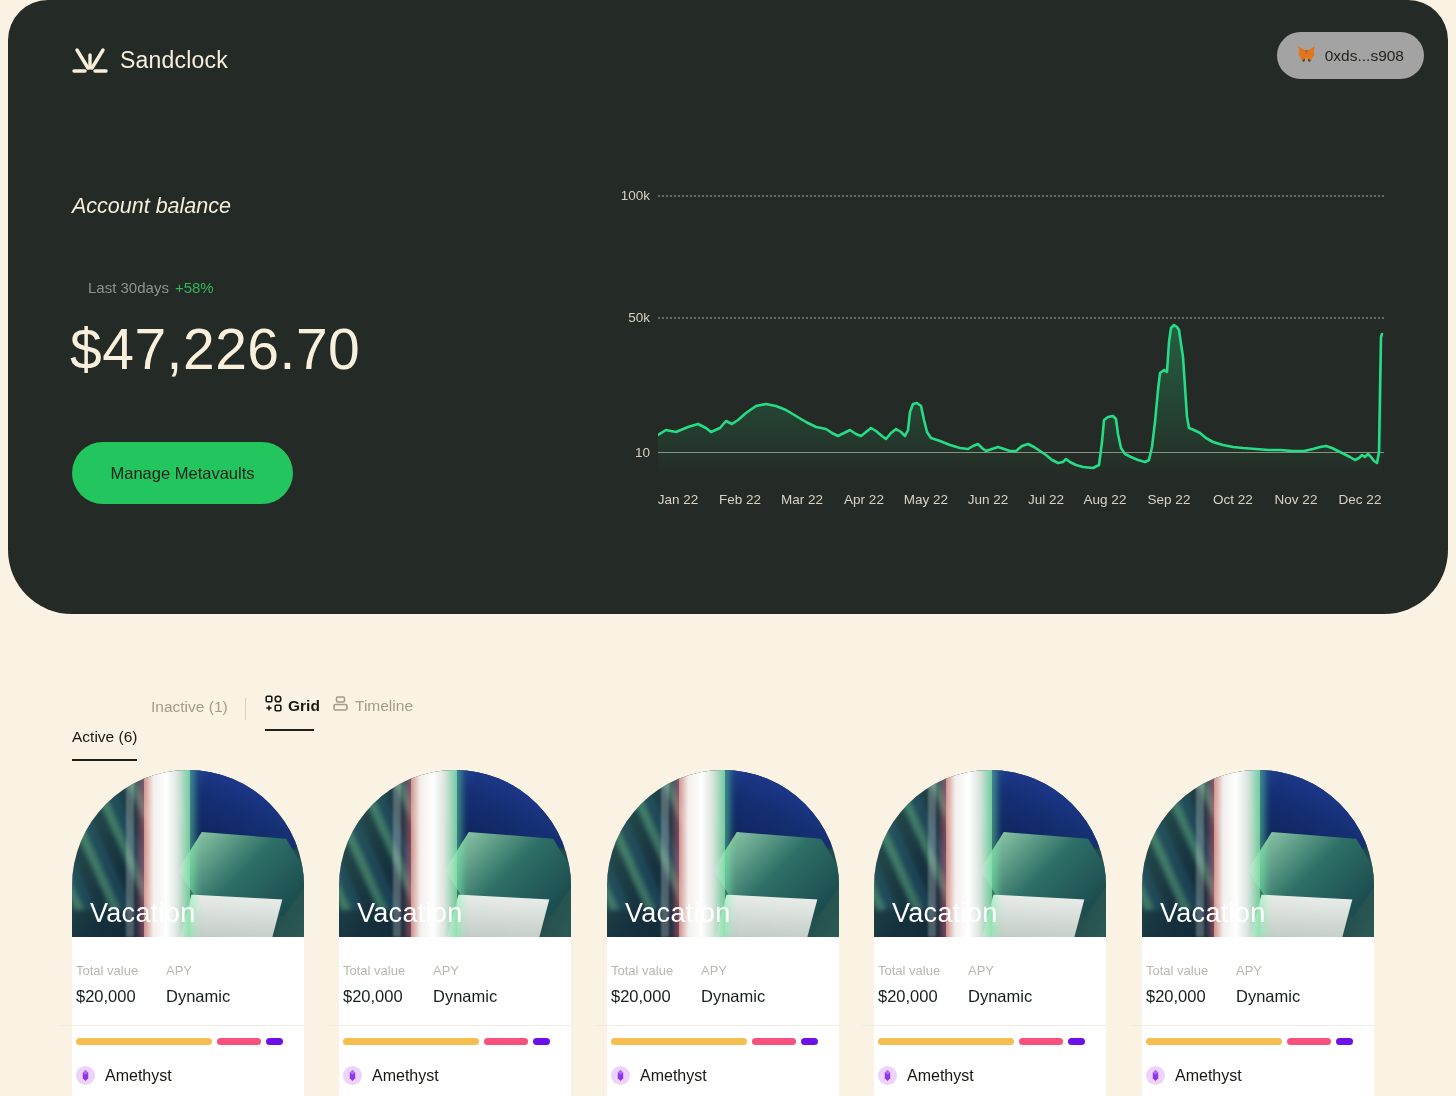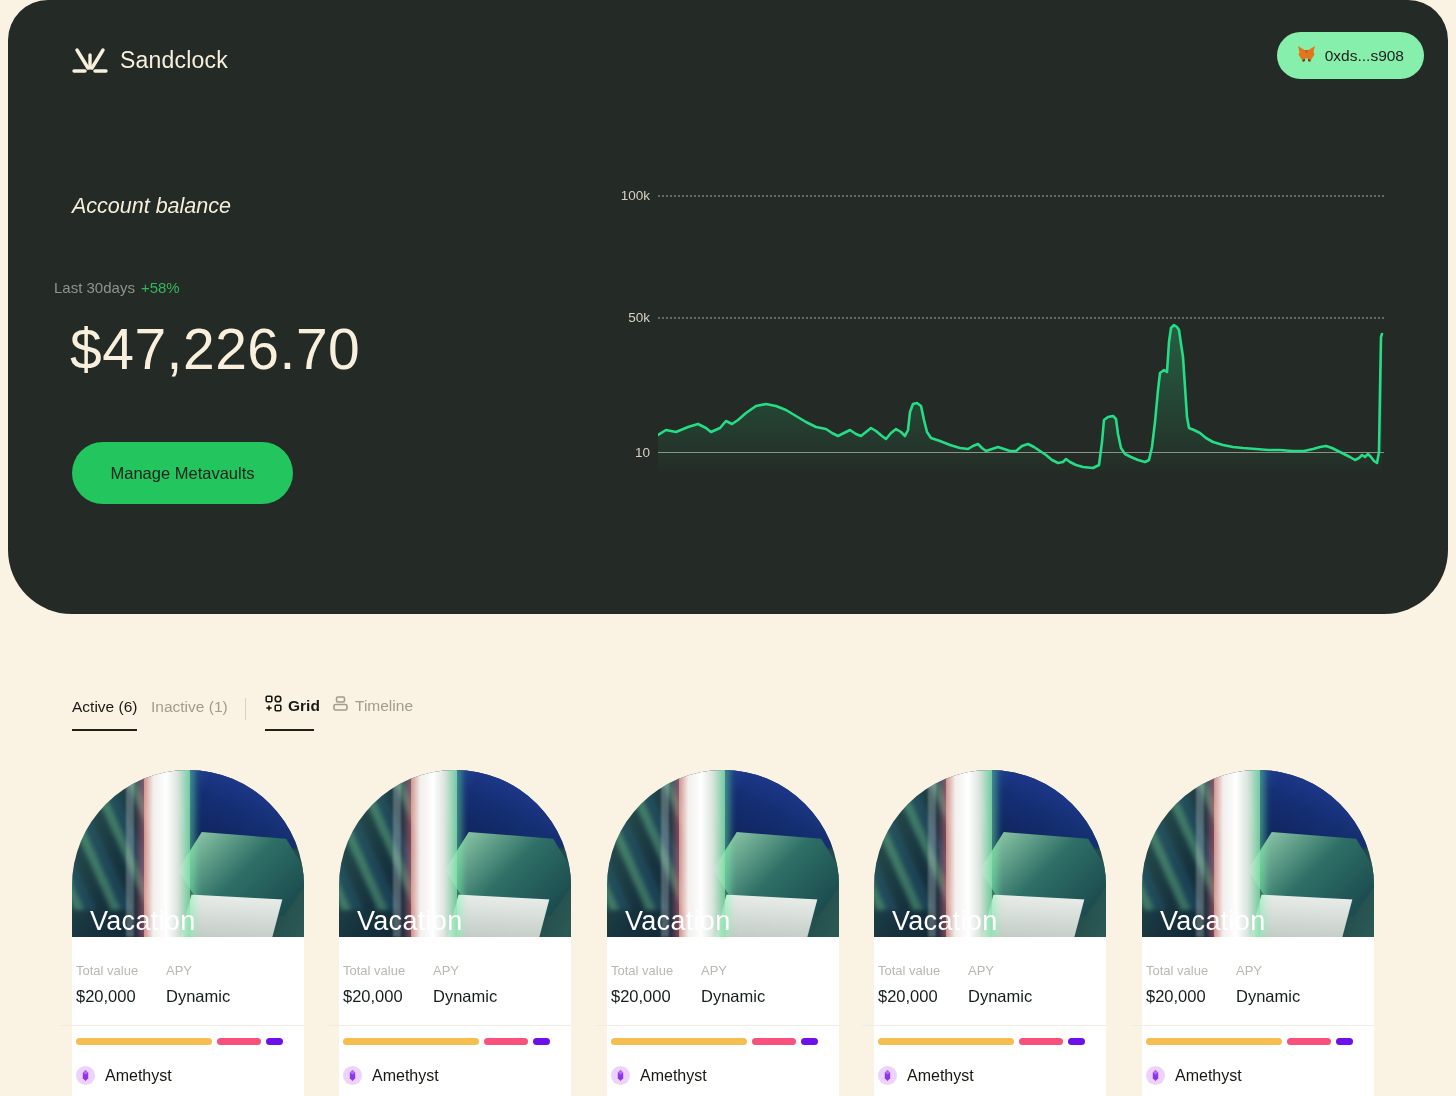--- a/index.html
+++ b/index.html
@@ -8,26 +8,26 @@
 
   
   .hero { position:absolute; left:8px; right:8px; top:0; height:614px;
           background:#242A25; border-radius:40px 40px 64px 64px; }
 
   .brand { position:absolute; left:64px; top:46px; display:flex; align-items:center; gap:12px; }
   .brand svg { display:block; }
   .brand-name { color:#F8F0DD; font-size:23px; font-weight:500; letter-spacing:.2px; }
 
   .wallet-pill { position:absolute; right:24px; top:32px; height:47px; padding:0 20px;
-                 background:#86efac; border-radius:24px; display:flex; align-items:center; gap:9px;
+                 background:#a3a3a3; border-radius:24px; display:flex; align-items:center; gap:9px;
                  cursor:pointer; border:none; }
   .wallet-pill span { font-size:15.5px; color:#23231F; }
 
   .balance-title { position:absolute; left:64px; top:194px; color:#F6EEDB; font-size:21.5px; font-weight:500;font-style:italic; }
-  .period-row { position:absolute; left:46px; top:279px; font-size:15px; }
+  .period-row { position:absolute; left:80px; top:279px; font-size:15px; }
   .period-label { color:#8F938D; }
   .period-change { color:#33B659; margin-left:6px; }
   .balance-value { position:absolute; left:62px; top:316px; color:#F8F0DD; font-size:57px; font-weight:500; letter-spacing:.5px; }
 
   .manage-btn { position:absolute; left:64px; top:442px; width:221px; height:62px; border:none;
                 border-radius:31px; background:#22c55e; color:#22251F; font-size:16.5px;
                 font-family:"Liberation Sans",sans-serif; cursor:pointer; }
 
   
   .chart { position:absolute; left:642px; top:187px; width:734px; height:330px; }
@@ -40,21 +40,21 @@
   .grid-50k  { top:130px; }
   .baseline  { position:absolute; left:8px; right:0; top:265px; height:1px; background:rgba(250,243,228,.5); }
   .chart svg.plot { position:absolute; left:8px; top:0; }
   .xaxis { position:absolute; left:8px; top:305px; width:726px; height:20px; }
   .xlab { position:absolute; transform:translateX(-50%); color:#D8D3C5; font-size:13.5px; white-space:nowrap; }
 
   
   .toolbar { position:absolute; left:0; right:0; top:640px; height:120px; }
   .tab { position:absolute; top:58px; font-size:15.5px; cursor:pointer; }
   .tab .underline { position:absolute; left:0; right:0; top:31px; height:2px; background:#20201B; }
-  .tab-active-filter { left:72px; color:#191913; font-weight:500; }
+  .tab-active-filter { left:72px; color:#191913; font-weight:500;margin-top:30px; }
   .tab-inactive-filter { left:151px; color:#A39B8D; }
   .vsep { position:absolute; left:245px; top:58px; width:1px; height:22px; background:#D9D1C0; }
   .viewtab { position:absolute; top:55px; display:flex; align-items:center; gap:6px; font-size:15.5px; cursor:pointer; }
   .viewtab-grid { left:265px; color:#191913; font-weight:700; }
   .viewtab-grid .underline { position:absolute; left:0; width:49px; top:34px; height:2px; background:#20201B; }
   .viewtab-timeline { left:332px; color:#A39B8D; }
   .create-btn { position:absolute; left:1171px; top:24px; width:199px; height:67px; border:none;
                 border-radius:34px; background:#0F0F0D; color:#F7EFDC; font-size:16.5px;
                 font-family:"Liberation Sans",sans-serif; cursor:pointer; }
 
@@ -71,21 +71,21 @@
       transform:skewY(-7deg); opacity:.92; filter:blur(1px); }
   .art-hex { position:absolute; right:-6px; top:62px; width:132px; height:84px;
       background:linear-gradient(135deg,#9fd9b4 0%,#2e6f66 48%,#154048 100%);
       clip-path:polygon(18% 0,82% 8%,100% 55%,80% 100%,20% 95%,0 45%); filter:blur(.6px); }
   .art-lightshape { position:absolute; right:28px; bottom:-12px; width:92px; height:52px;
       background:linear-gradient(#e8ece8,#b9c4bd); transform:skewX(-12deg) rotate(3deg); filter:blur(.6px); }
   .art-thinbar { position:absolute; left:54px; top:0; bottom:0; width:8px; background:rgba(255,255,255,.25); filter:blur(1px); }
   .art-pillar { position:absolute; left:72px; top:-4px; bottom:-4px; width:46px;
       background:linear-gradient(90deg, rgba(242,160,150,.85) 0%, #f2efec 20%, #ffffff 48%, #dde5e0 72%, rgba(130,230,170,.85) 100%);
       box-shadow:-5px 0 7px rgba(255,110,140,.45), 5px 0 7px rgba(110,255,170,.45); filter:blur(.5px); }
-  .card-title { position:absolute; left:18px; bottom:0; color:#FFFFFF; font-size:27px; font-weight:500; letter-spacing:.3px; }
+  .card-title { position:absolute; left:18px; bottom:8px; color:#FFFFFF; font-size:27px; font-weight:500; letter-spacing:.3px; }
 
   .card-body { background:#FFFFFF; padding:26px 16px 0 4px; height:159px; }
   .stat-row { display:flex; }
   .stat-col1 { width:90px; }
   .stat-label { color:#B9B9B1; font-size:13px; }
   .stat-value { color:#15201B; font-size:16.5px; margin-top:9px; }
   .card-divider { height:1px; background:#EFECE4; margin:19px -16px 0 -16px; }
   .alloc { display:flex; gap:5px; margin-top:12px; height:7px; }
   .alloc-seg { height:7px; border-radius:4px; }
   .asset-row { display:flex; align-items:center; gap:10px; margin-top:21px; }
@@ -142,20 +142,34 @@
       <defs>
         <linearGradient id="fillGrad" x1="0" y1="0" x2="0" y2="1">
           <stop offset="0%" stop-color="#27DC86" stop-opacity="0.30"></stop>
           <stop offset="70%" stop-color="#27DC86" stop-opacity="0.10"></stop>
           <stop offset="100%" stop-color="#27DC86" stop-opacity="0"></stop>
         </linearGradient>
       </defs>
       <polygon id="area-poly" fill="url(#fillGrad)" points="0,248 8,243 18,245 30,240 40,237 48,241 53,245 62,241 68,234 74,237 80,233 88,226 98,219 108,217 118,219 128,223 138,229 148,235 158,240 168,242 174,246 180,249 186,246 192,243 198,247 203,249 208,245 213,241 218,244 224,249 228,252 233,246 238,242 243,245 247,249 250,243 252,225 255,217 259,216 263,219 266,233 269,245 273,251 282,254 292,258 302,261 310,262 315,259 320,257 324,261 328,264 334,262 340,260 346,262 352,264 358,264 364,259 370,257 376,260 382,264 388,268 394,273 400,276 405,275 408,272 412,275 418,278 425,280 435,281 441,278 444,255 446,233 450,230 455,229 458,232 460,247 463,261 467,267 473,270 480,273 487,275 491,273 494,260 497,235 500,203 502,186 506,183 509,185 511,155 513,141 516,138 519,140 521,143 523,157 525,170 527,200 529,230 531,241 536,243 542,246 548,251 555,255 565,258 575,260 585,261 598,262 610,263 622,263 634,264 646,264 655,262 662,260 668,259 674,261 680,264 686,267 692,270 697,273 701,271 704,268 707,270 710,267 713,270 716,274 719,276 721,265 722,205 723,150 724,147 724,290 0,290"></polygon>
       <polyline id="line-poly" fill="none" stroke="#27DC86" stroke-width="2.6" stroke-linejoin="round" stroke-linecap="round" points="0,248 8,243 18,245 30,240 40,237 48,241 53,245 62,241 68,234 74,237 80,233 88,226 98,219 108,217 118,219 128,223 138,229 148,235 158,240 168,242 174,246 180,249 186,246 192,243 198,247 203,249 208,245 213,241 218,244 224,249 228,252 233,246 238,242 243,245 247,249 250,243 252,225 255,217 259,216 263,219 266,233 269,245 273,251 282,254 292,258 302,261 310,262 315,259 320,257 324,261 328,264 334,262 340,260 346,262 352,264 358,264 364,259 370,257 376,260 382,264 388,268 394,273 400,276 405,275 408,272 412,275 418,278 425,280 435,281 441,278 444,255 446,233 450,230 455,229 458,232 460,247 463,261 467,267 473,270 480,273 487,275 491,273 494,260 497,235 500,203 502,186 506,183 509,185 511,155 513,141 516,138 519,140 521,143 523,157 525,170 527,200 529,230 531,241 536,243 542,246 548,251 555,255 565,258 575,260 585,261 598,262 610,263 622,263 634,264 646,264 655,262 662,260 668,259 674,261 680,264 686,267 692,270 697,273 701,271 704,268 707,270 710,267 713,270 716,274 719,276 721,265 722,205 723,150 724,147"></polyline>
     </svg>
+    <div class="xaxis">
+      <span class="xlab" style="left:20px">Jan 22</span>
+      <span class="xlab" style="left:82px">Feb 22</span>
+      <span class="xlab" style="left:144px">Mar 22</span>
+      <span class="xlab" style="left:206px">Apr 22</span>
+      <span class="xlab" style="left:268px">May 22</span>
+      <span class="xlab" style="left:330px">Jun 22</span>
+      <span class="xlab" style="left:388px">Jul 22</span>
+      <span class="xlab" style="left:447px">Aug 22</span>
+      <span class="xlab" style="left:511px">Sep 22</span>
+      <span class="xlab" style="left:575px">Oct 22</span>
+      <span class="xlab" style="left:638px">Nov 22</span>
+      <span class="xlab" style="left:702px">Dec 22</span>
+    </div>
   </div>
 </div>
 
 <div class="toolbar">
   <div class="tab tab-active-filter">
     <span>Active (6)</span>
     <div class="underline"></div>
   </div>
   <div class="tab tab-inactive-filter">
     <span>Inactive (1)</span>

